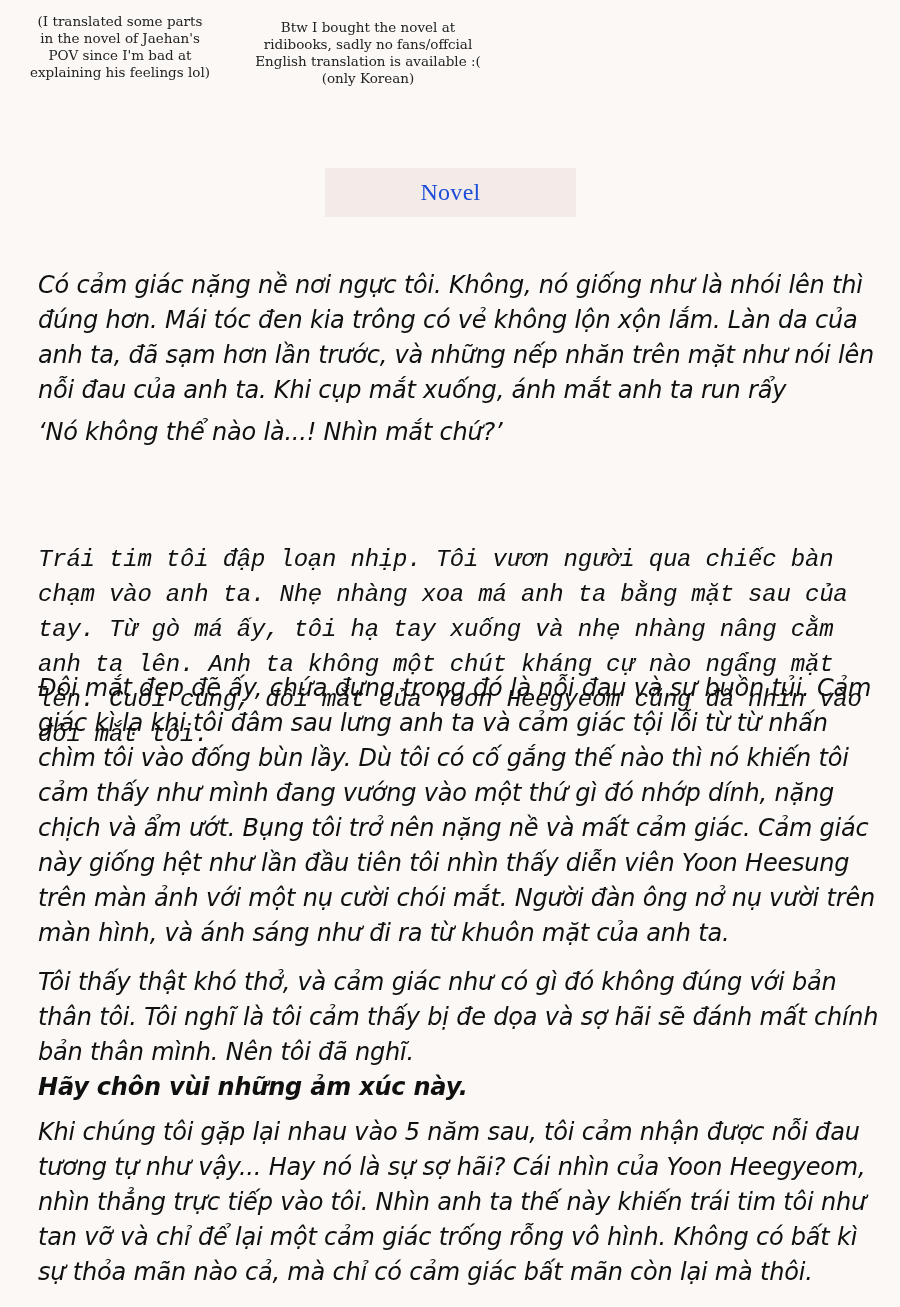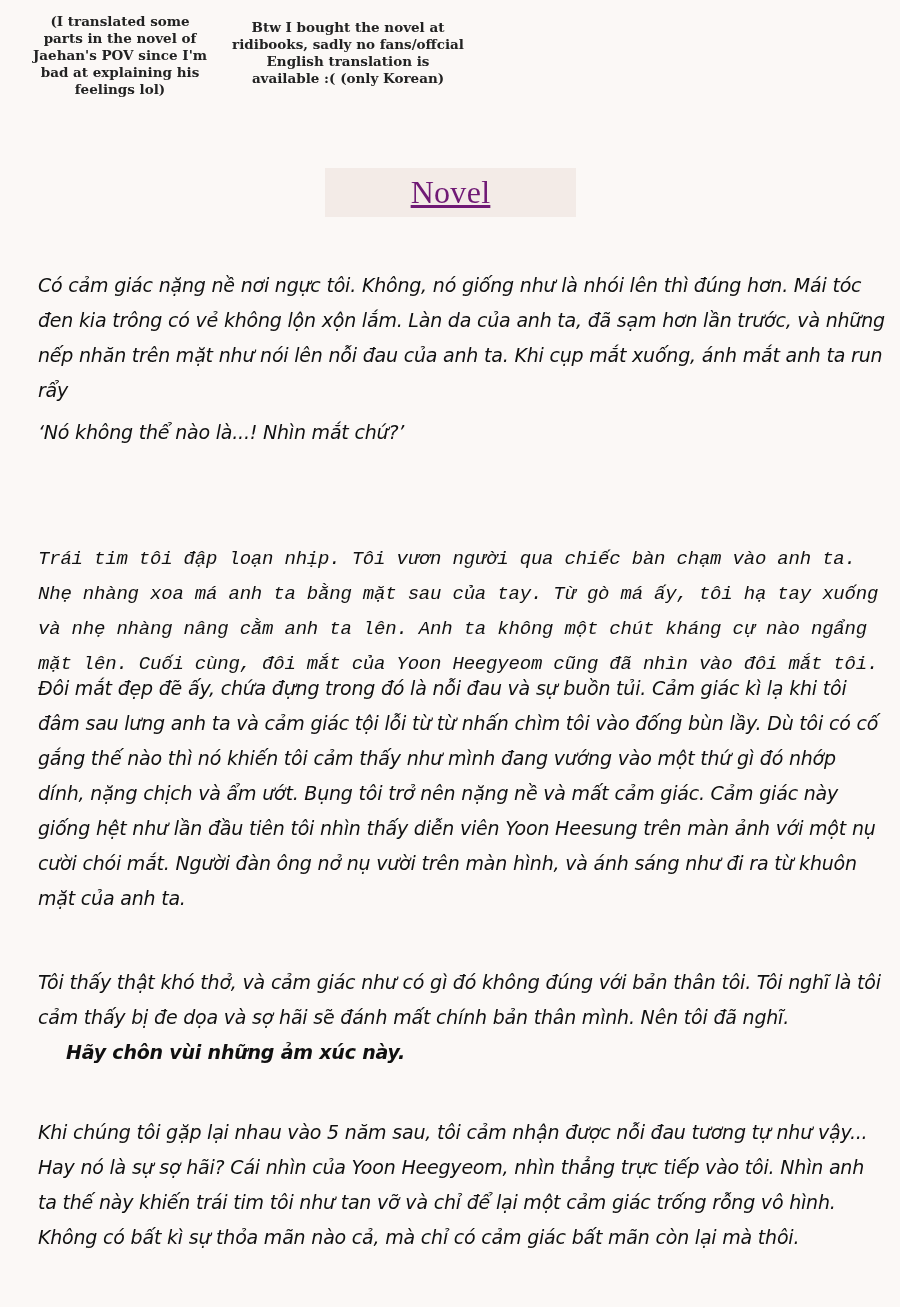--- a/index.html
+++ b/index.html
@@ -14,70 +14,67 @@
       overflow: hidden;
       color: #111;
     }
     .note {
       position: absolute;
       font-family: "DejaVu Serif", "Liberation Serif", serif;
       font-size: 13.5px;
       line-height: 17px;
       text-align: center;
       color: #222;
-      font-weight: bold;
     }
     .note-left {
       left: 30px;
       top: 13px;
       width: 180px;
     }
     .note-right {
-      left: 232px;
+      left: 252px;
       top: 19px;
       width: 232px;
     }
     .title-box {
       position: absolute;
       left: 325px;
       top: 168px;
       width: 251px;
       height: 49px;
       background: #f3ebe7;
       display: flex;
       align-items: center;
       justify-content: center;
     }
     .title-text {
       font-family: "Liberation Serif", "DejaVu Serif", serif;
-      font-size: 32px;
-      color: #701a75;
+      font-size: 24px;
+      color: #1d4ed8;
       letter-spacing: 0.3px;
-      text-decoration: underline;
     }
     .body-text {
       position: absolute;
       left: 38px;
       width: 850px;
       font-family: "DejaVu Sans", "Liberation Sans", sans-serif;
       font-style: oblique;
-      font-size: 19px;
+      font-size: 24px;
       line-height: 35px;
       color: #101010;
       letter-spacing: -0.2px;
     }
     .p1 { top: 268px; }
     .p2 { top: 415px; }
     .p3 { top: 542px; font-family: Liberation Mono, monospace; }
     .p4 { top: 671px; }
     .p5 { top: 965px; }
     .p5 .bold {
       font-weight: bold;
       display: block;
-      margin-left: 28px;
     }
     .p6 { top: 1105px; margin-top: 10px; }
   </style>
 </head>
 <body>
 
 <div class="note note-left">(I translated some parts in the novel of Jaehan's POV since I'm bad at explaining his feelings lol)</div>
 <div class="note note-right">Btw I bought the novel at ridibooks, sadly no fans/offcial English translation is available :( (only Korean)</div>
 
 <div class="title-box">

